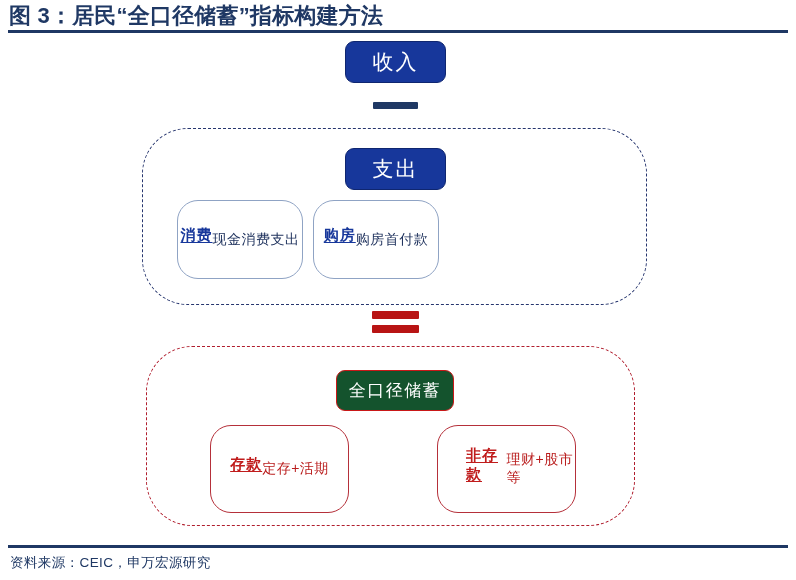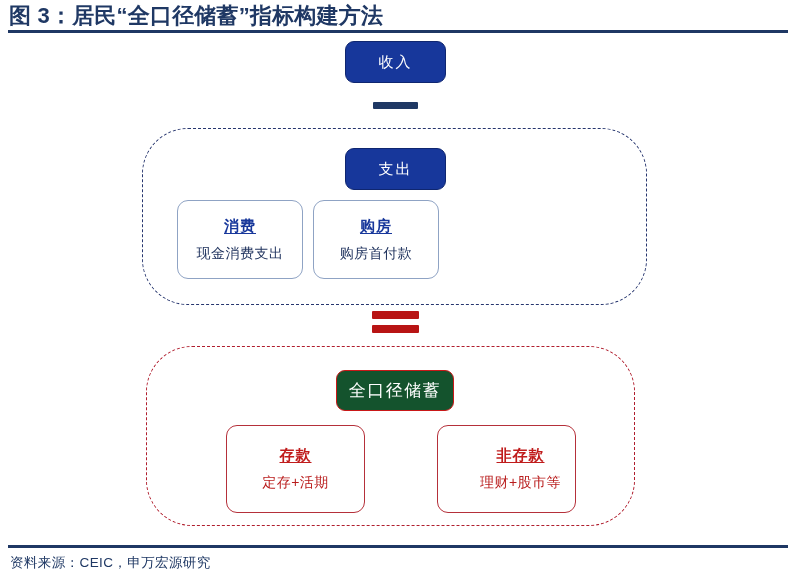--- a/index.html
+++ b/index.html
@@ -61,21 +61,21 @@
     box-sizing: border-box;
     text-align: center;
   }
 
   
   .pill-navy {
     background: #17379b;
     border: 1.5px solid #0f2670;
     border-radius: 9px;
     color: #ffffff;
-    font-size: 15px;
+    font-size: 21px;
     font-weight: normal;
     letter-spacing: 2px;
   }
 
   
   .pill-red {
     background: #14532d;
     border: 1.5px solid #c91818;
     border-radius: 9px;
     color: #ffffff;
@@ -106,24 +106,24 @@
     border: 1.6px dashed #26356e;
   }
   .group-red {
     border: 1.6px dashed #b01e2e;
   }
 
   
   .card {
     position: absolute;
     box-sizing: border-box;
-    border-radius: 11px;
+    border-radius: 21px;
     background: #ffffff;
     display: flex;
-    flex-direction: column;
+    flex-direction: row;
     align-items: center;
     justify-content: center;
   }
   .card-blue {
     border: 1.3px solid #8fa3c4;
   }
   .card-red {
     border: 1.3px solid #b5303a;
   }
   .card-head {
@@ -197,21 +197,21 @@
 
   <div class="op-equals-bar" style="left:372px; top:278px; width:47px; height:8px;"></div>
   <div class="op-equals-bar" style="left:372px; top:292px; width:47px; height:8px;"></div>
 
   <div class="group group-red" style="left:146px; top:313px; width:489px; height:180px;"></div>
 
   <div class="pill pill-red" style="left:336px; top:337px; width:118px; height:41px;">
     <span>全口径储蓄</span>
   </div>
 
-  <div class="card card-red" style="left:210px; top:392px; width:139px; height:88px;margin-left:16px;">
+  <div class="card card-red" style="left:210px; top:392px; width:139px; height:88px;">
     <div class="card-head">存款</div>
     <div class="card-desc">定存+活期</div>
   </div>
 
   <div class="card card-red" style="left:437px; top:392px; width:139px; height:88px;padding-left:28px;">
     <div class="card-head">非存款</div>
     <div class="card-desc">理财+股市等</div>
   </div>
 
 </div>

